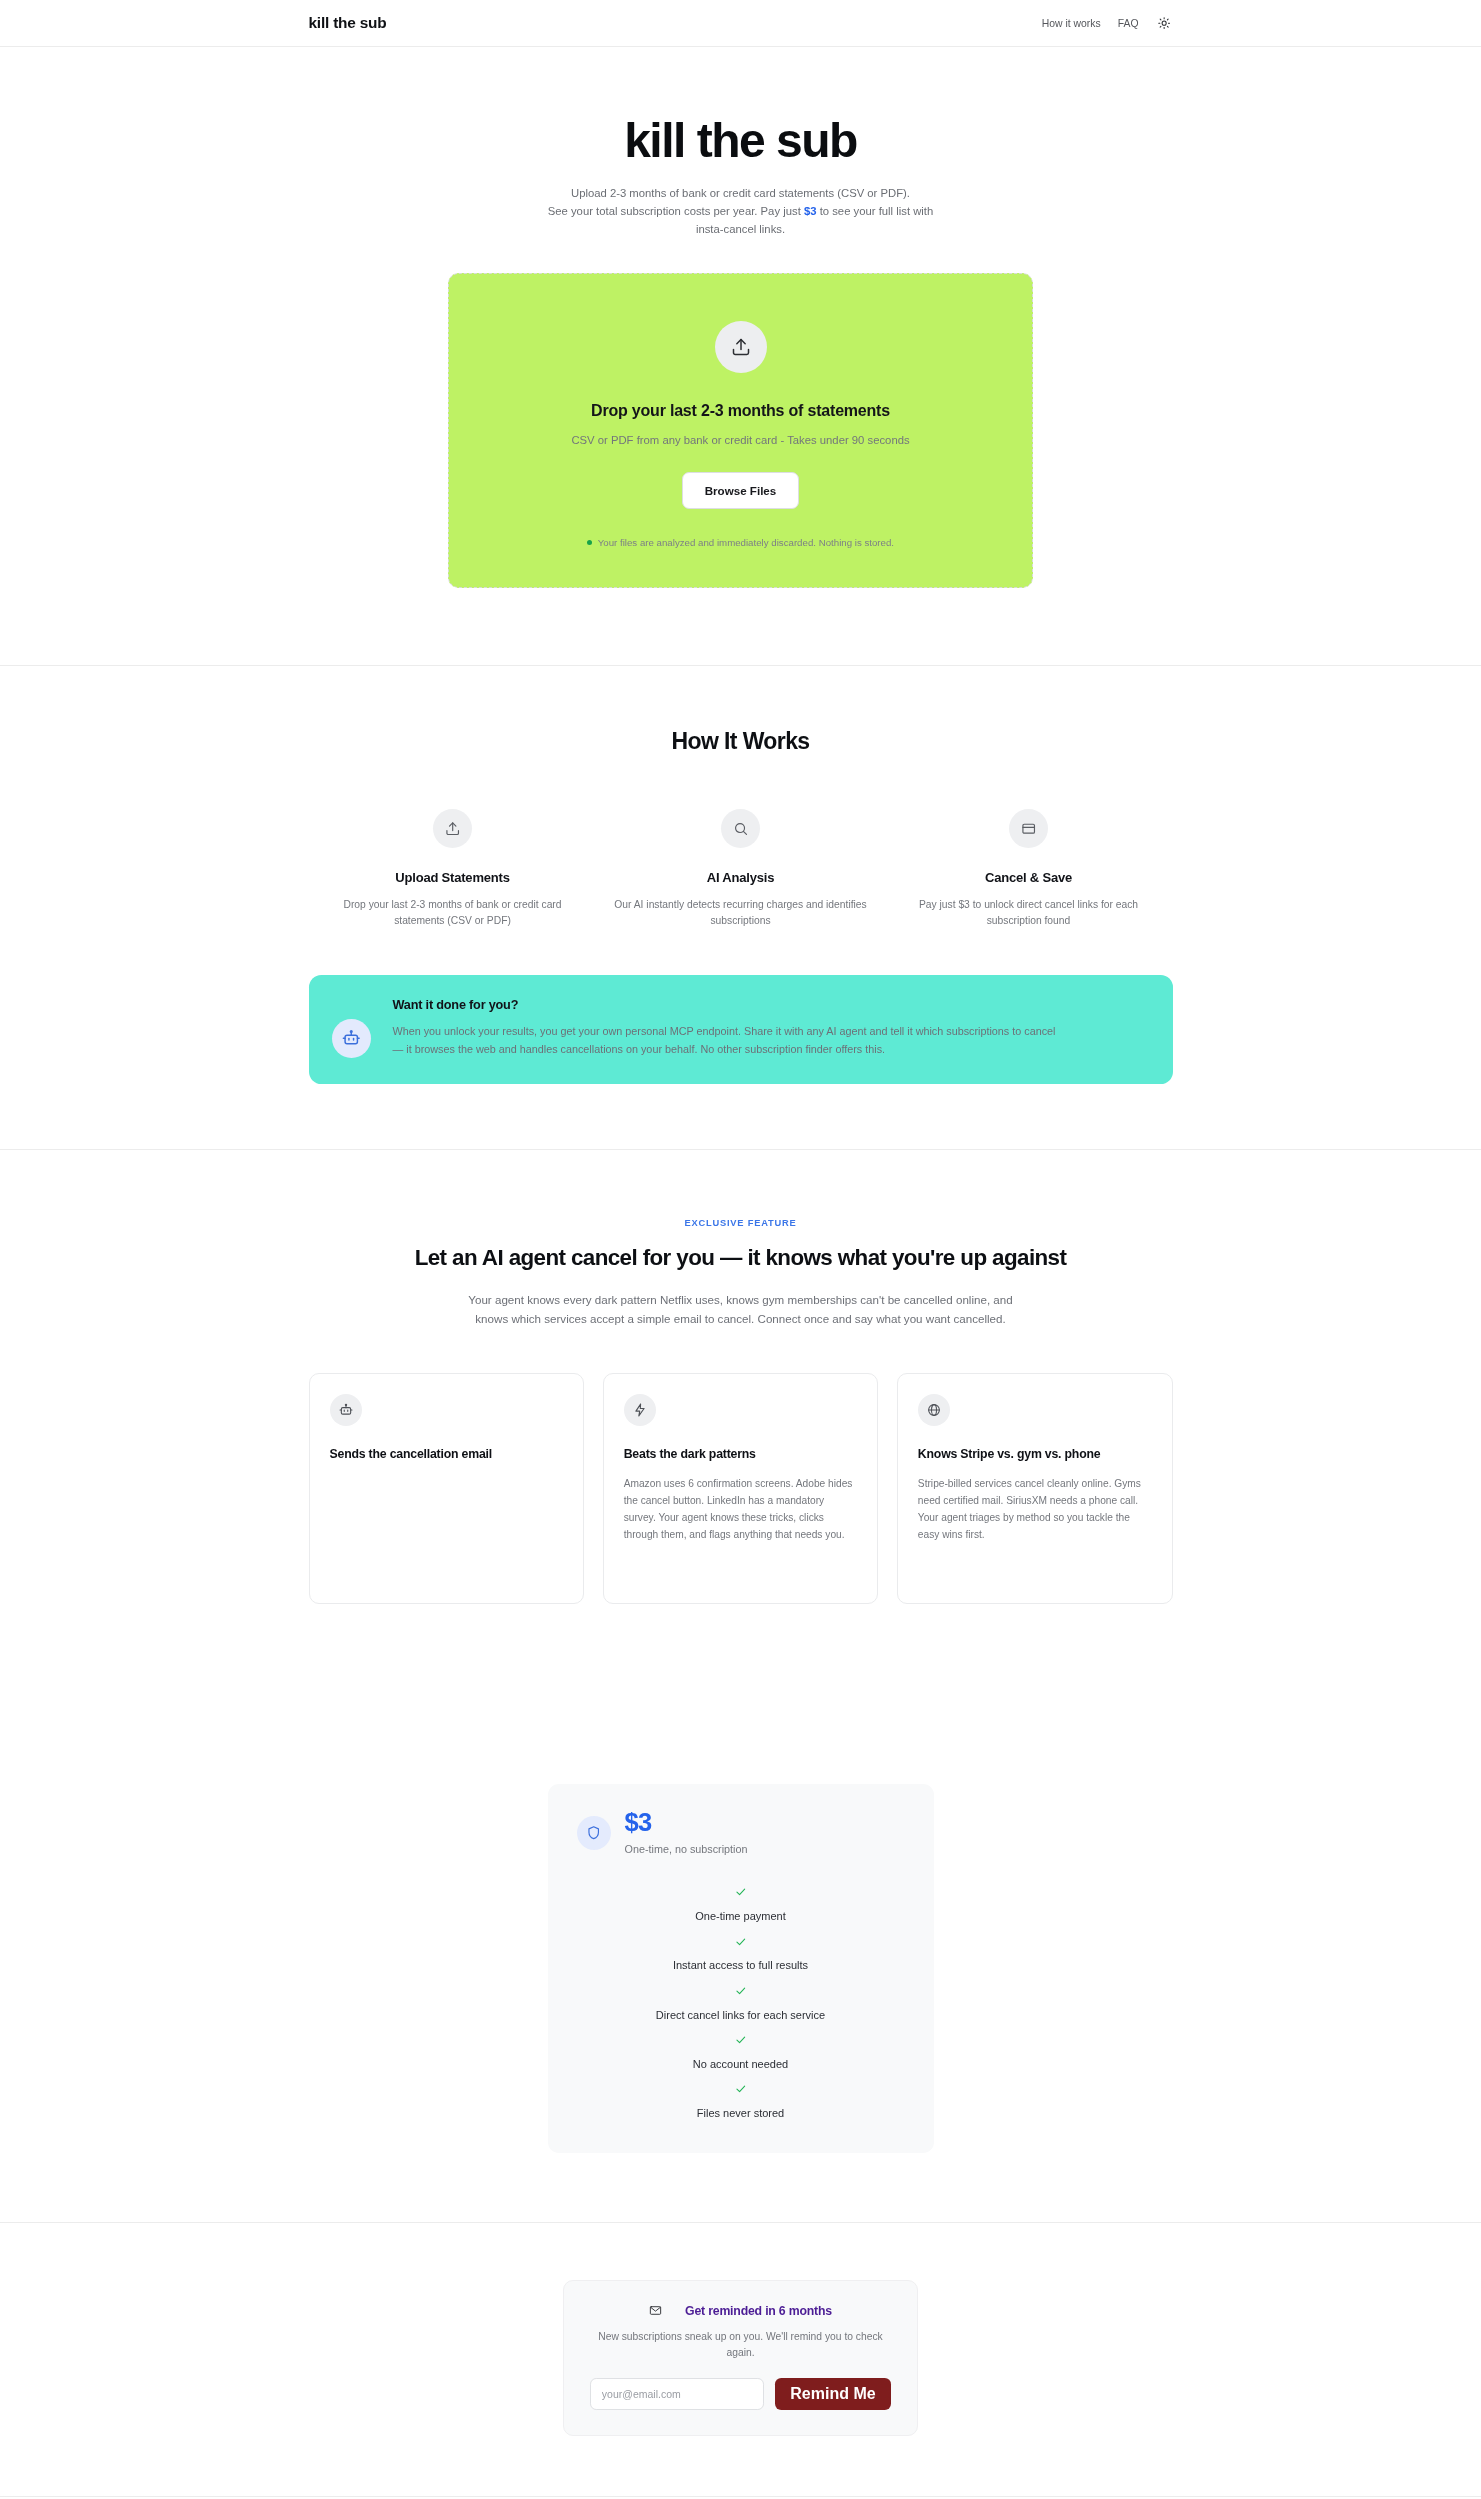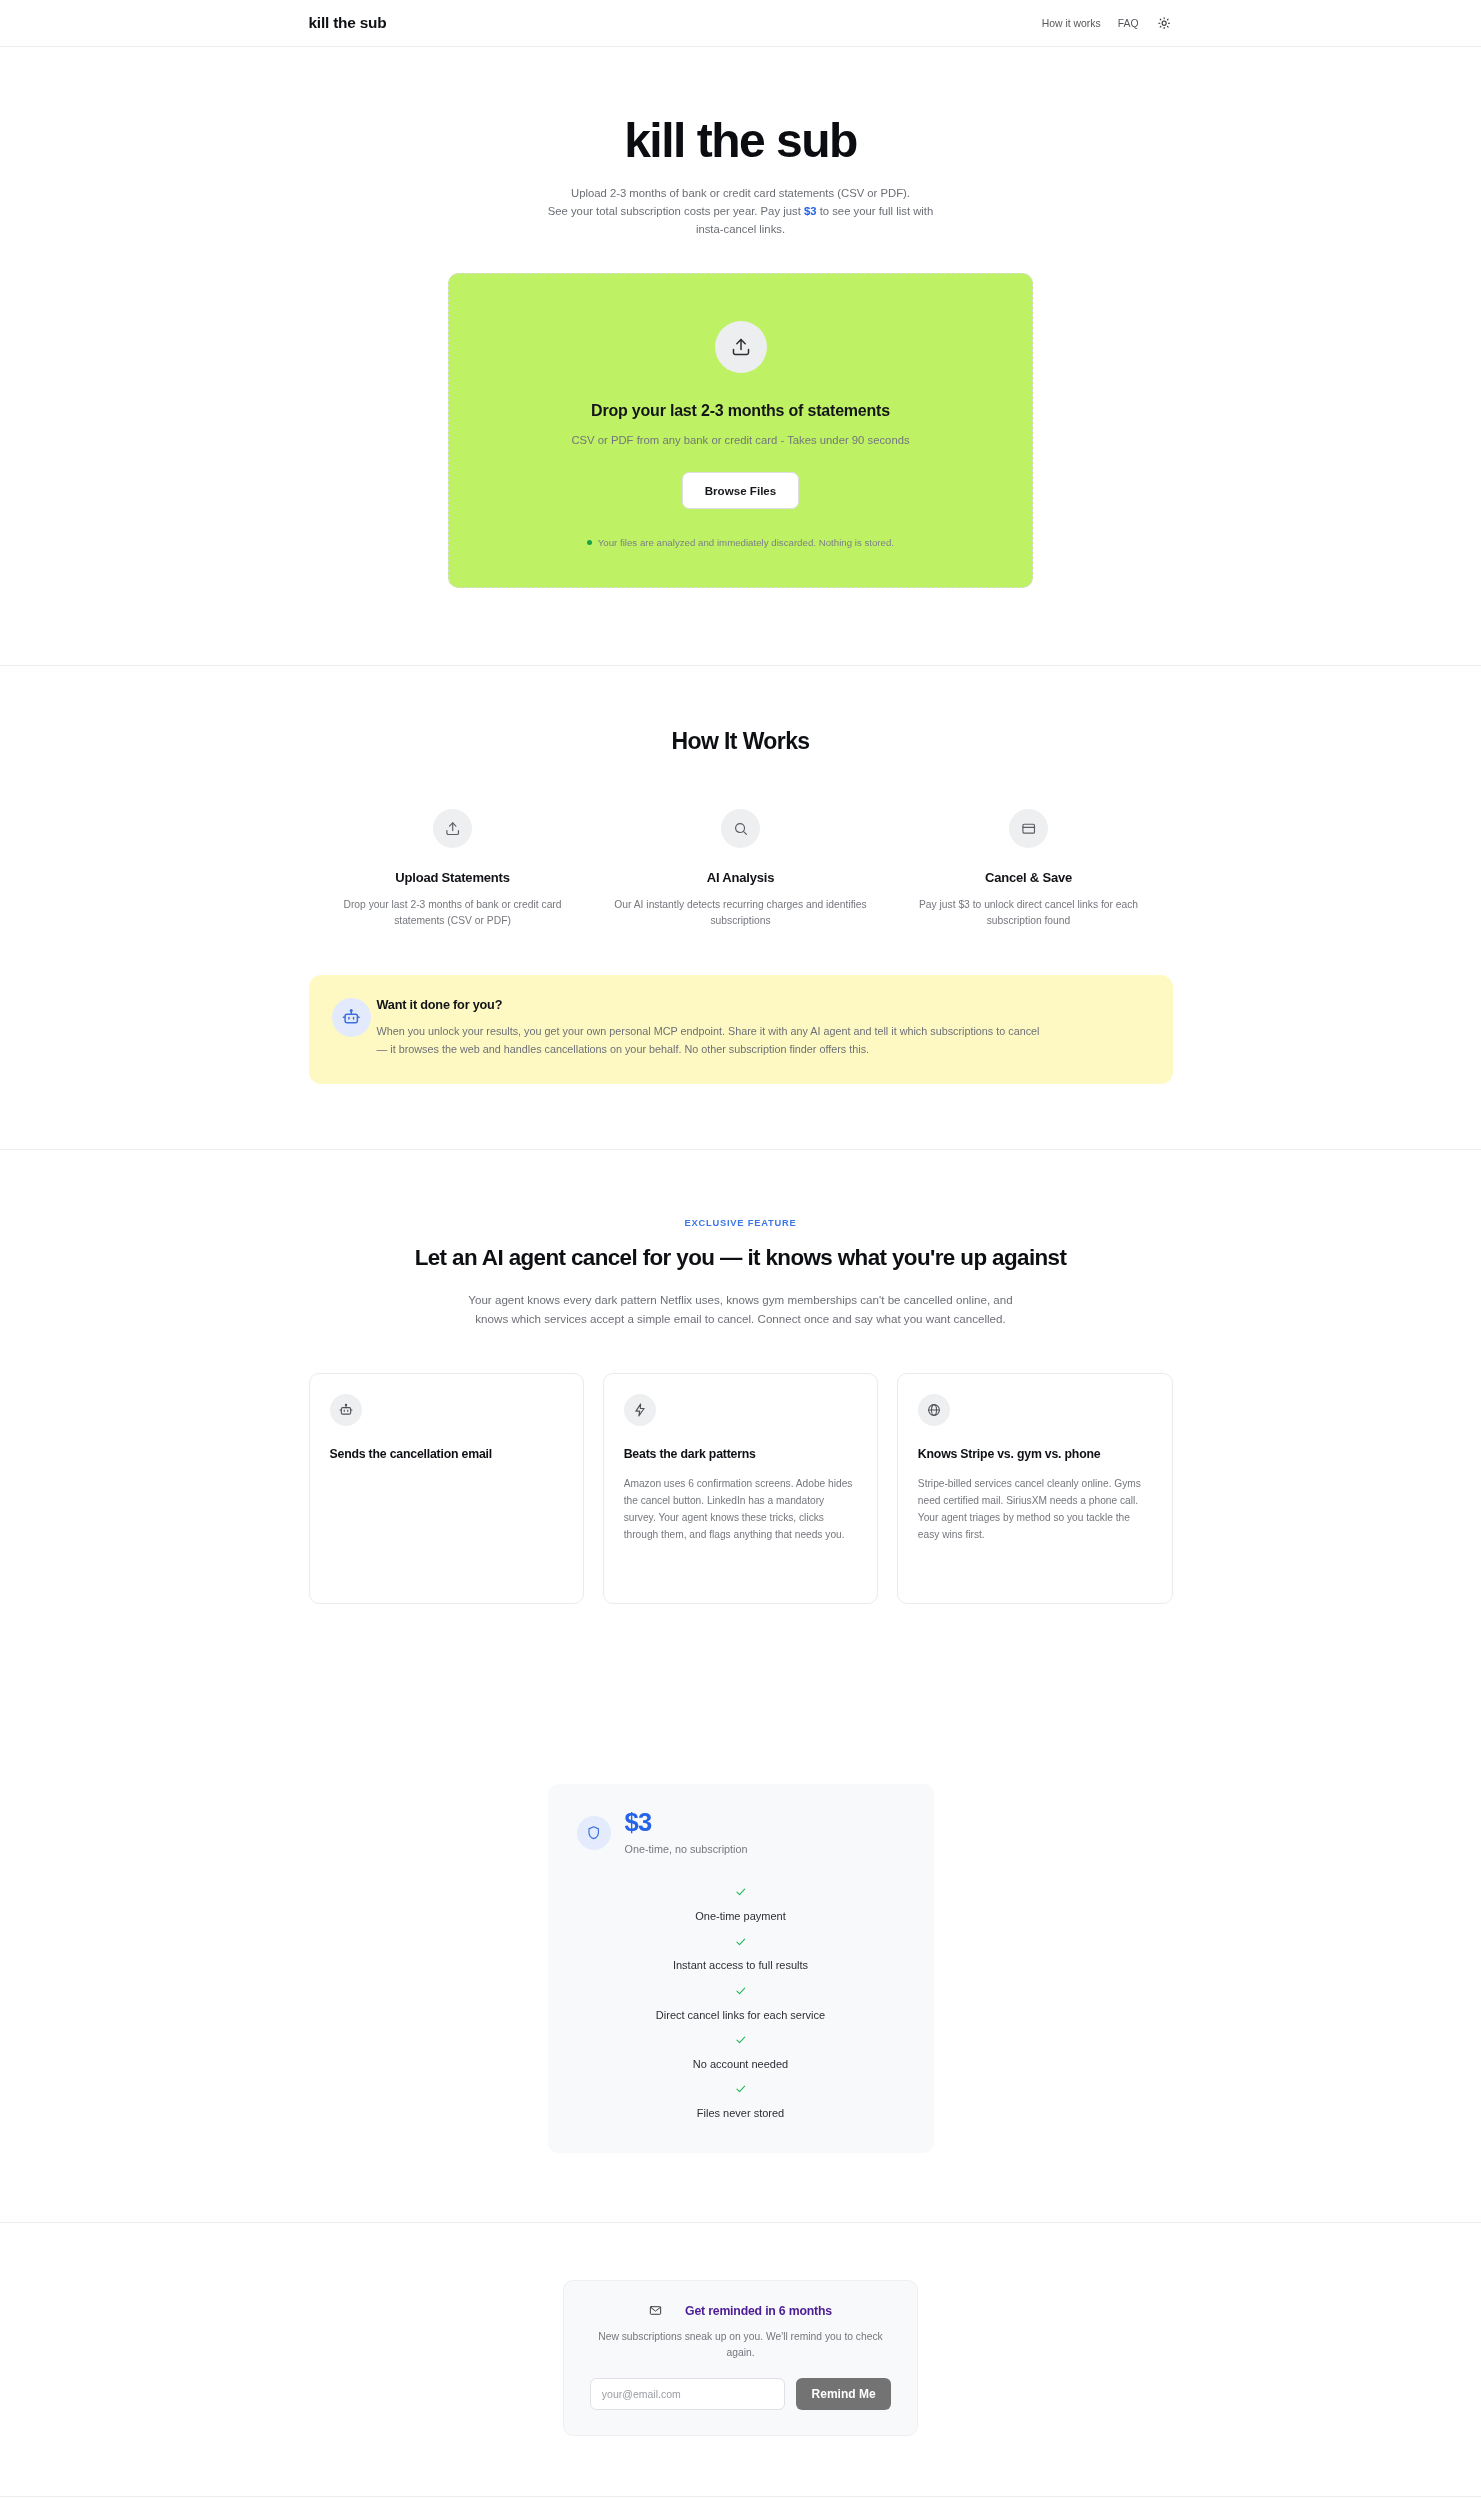--- a/index.html
+++ b/index.html
@@ -169,26 +169,26 @@
   .step-desc {
     margin-top: 12.3px;
     font-size: 10.3px;
     line-height: 1.56;
     color: #74777d;
   }
 
   
   .callout {
     margin-top: 46px;
-    background: #fef9c3;
+    background: #5eead4;
     border-radius: 12.3px;
     padding: 23px 26px 26px 23px;
     display: flex;
-    gap: 6px;
-    align-items: flex-start;
+    gap: 22px;
+    align-items: flex-end;
   }
   .callout-icon {
     flex: 0 0 auto;
     width: 39px; height: 39px; border-radius: 50%;
     background: #e3eafd;
     display: flex; align-items: center; justify-content: center;
     color: #3b6fdc;
   }
   .callout-title {
     font-size: 12.7px;
@@ -349,23 +349,23 @@
     background: #fff;
     font-family: "Liberation Sans", sans-serif;
     outline: none;
   }
   .email-input::placeholder { color: #9a9da3; }
   .remind-btn {
     height: 32px;
     padding: 0 15.4px;
     border: none;
     border-radius: 6.2px;
-    background: #737373;
+    background: #7f1d1d;
     color: #fff;
-    font-size: 12px;
+    font-size: 16px;
     font-weight: 700;
     cursor: pointer;
     font-family: "Liberation Sans", sans-serif;
     white-space: nowrap;
   }
 
   
   .footer { padding-top: 65px; }
 </style>
 </head>

